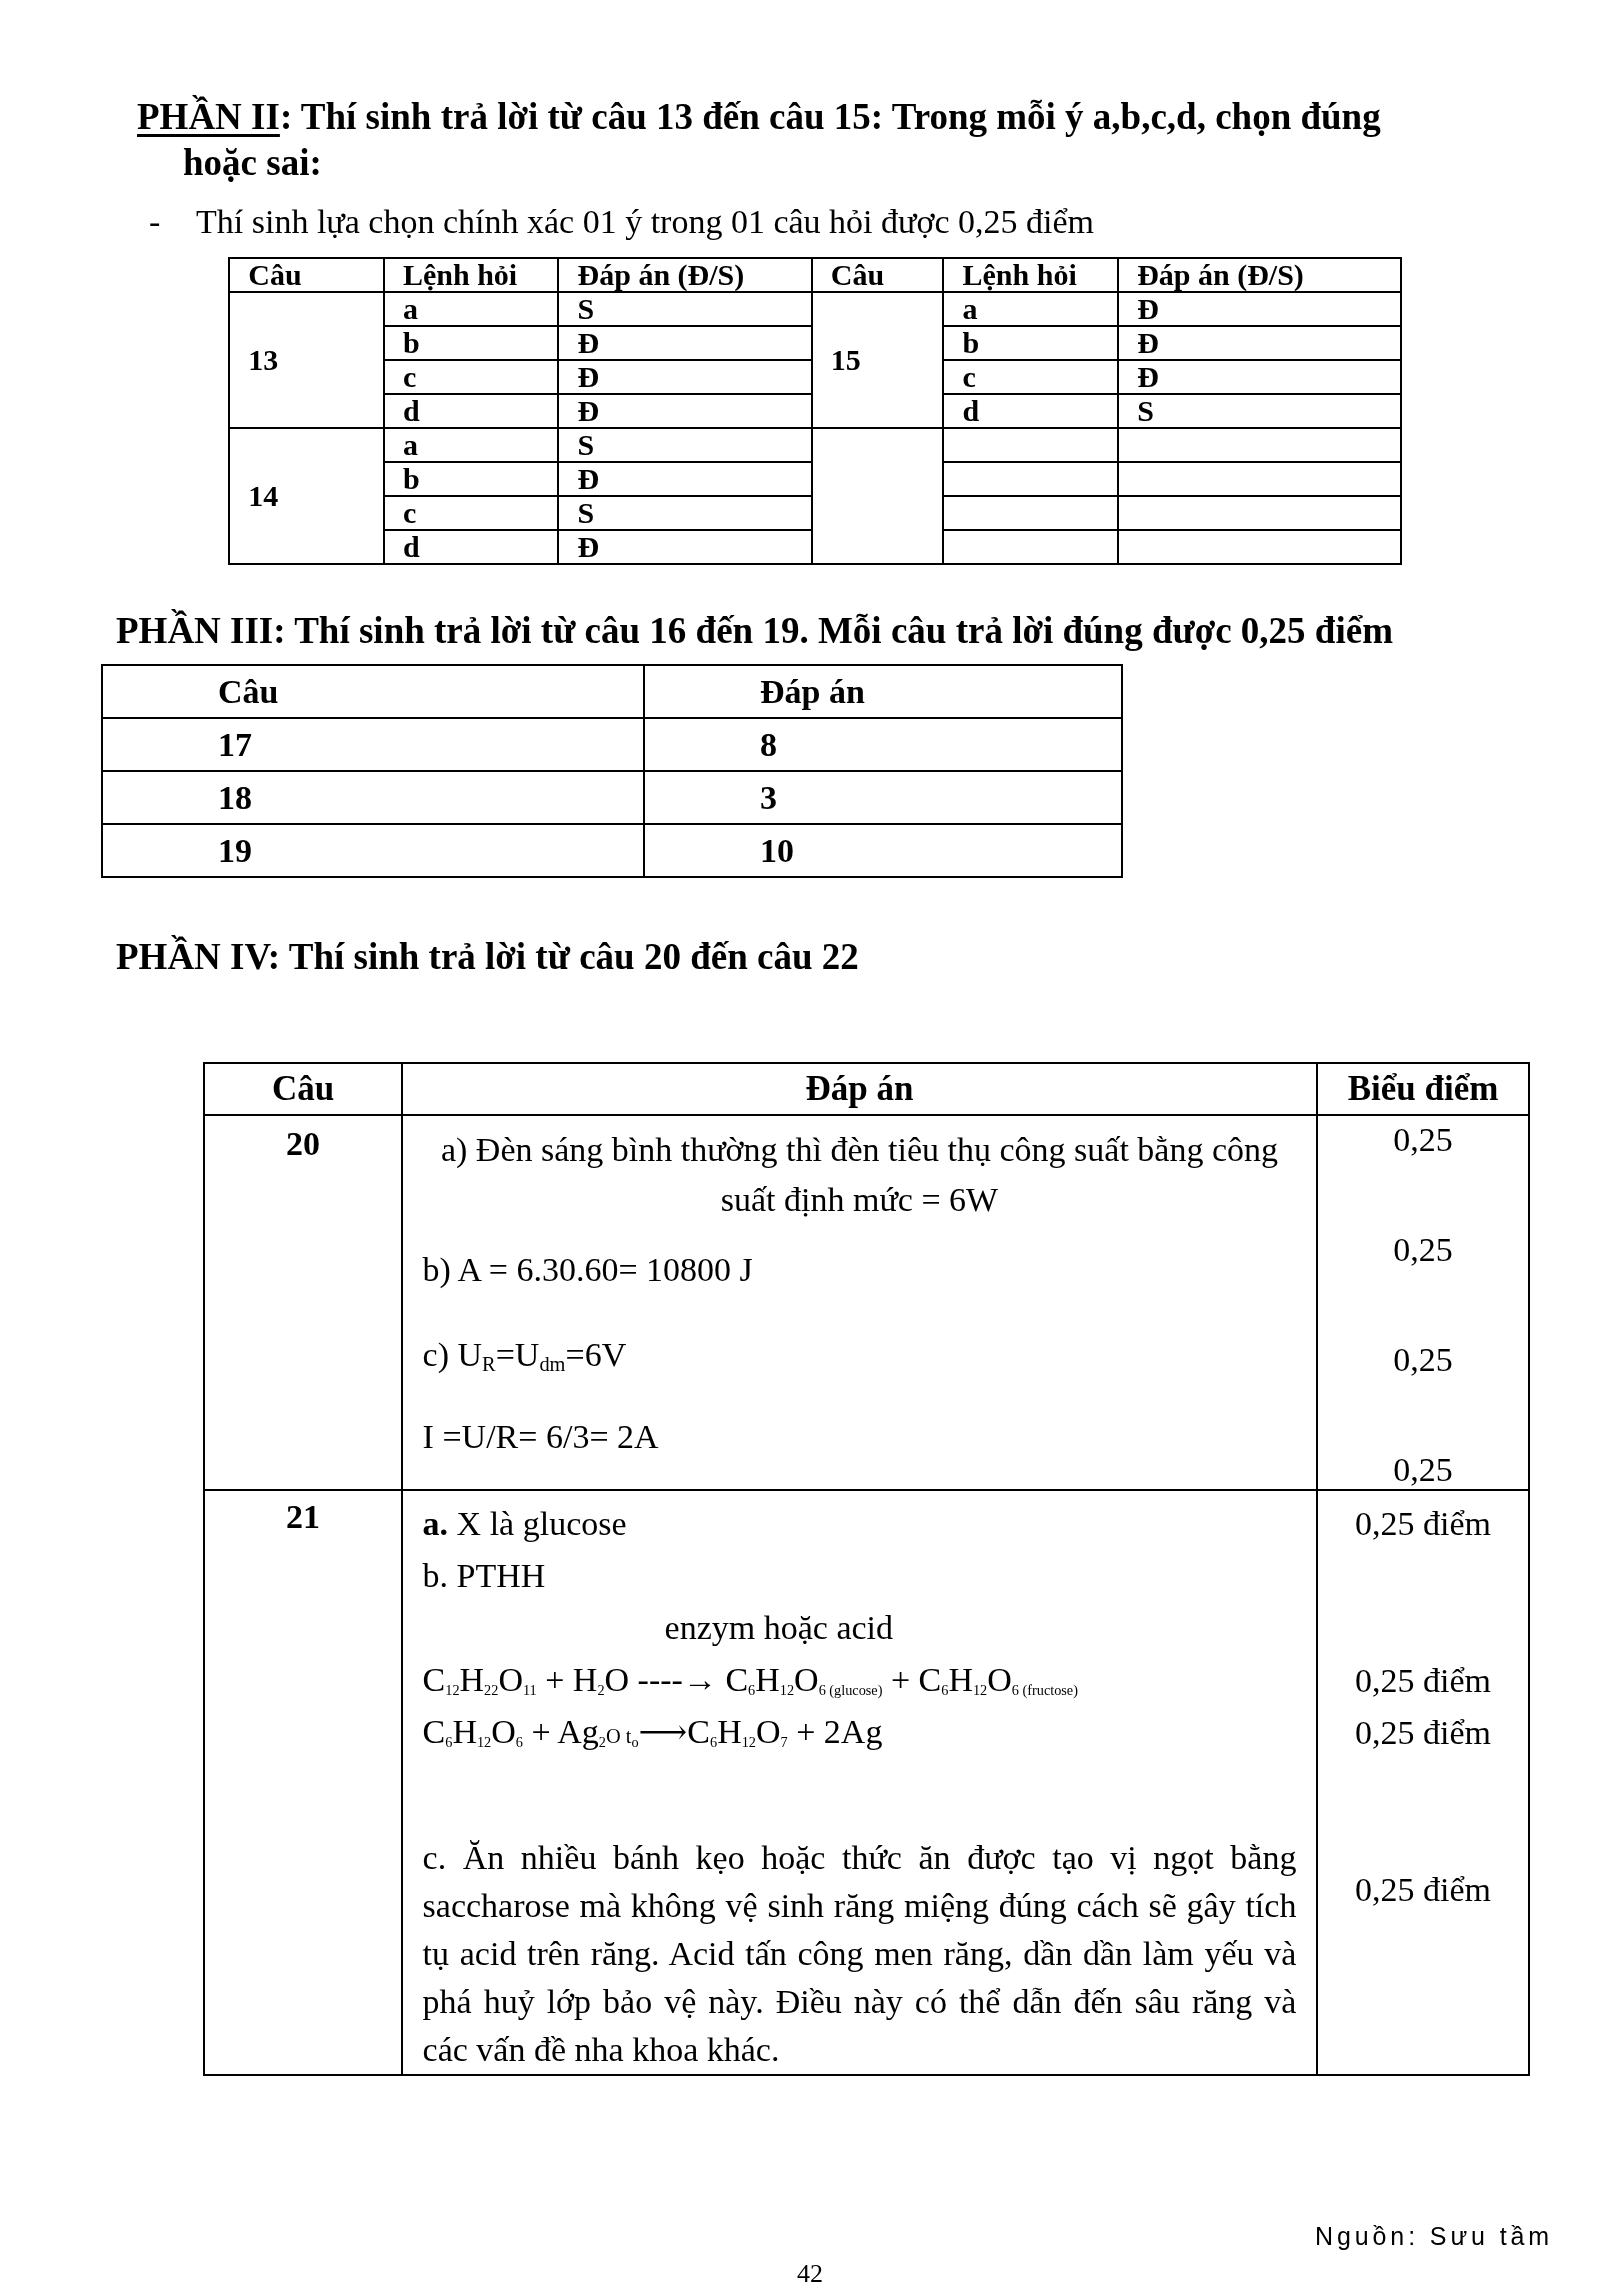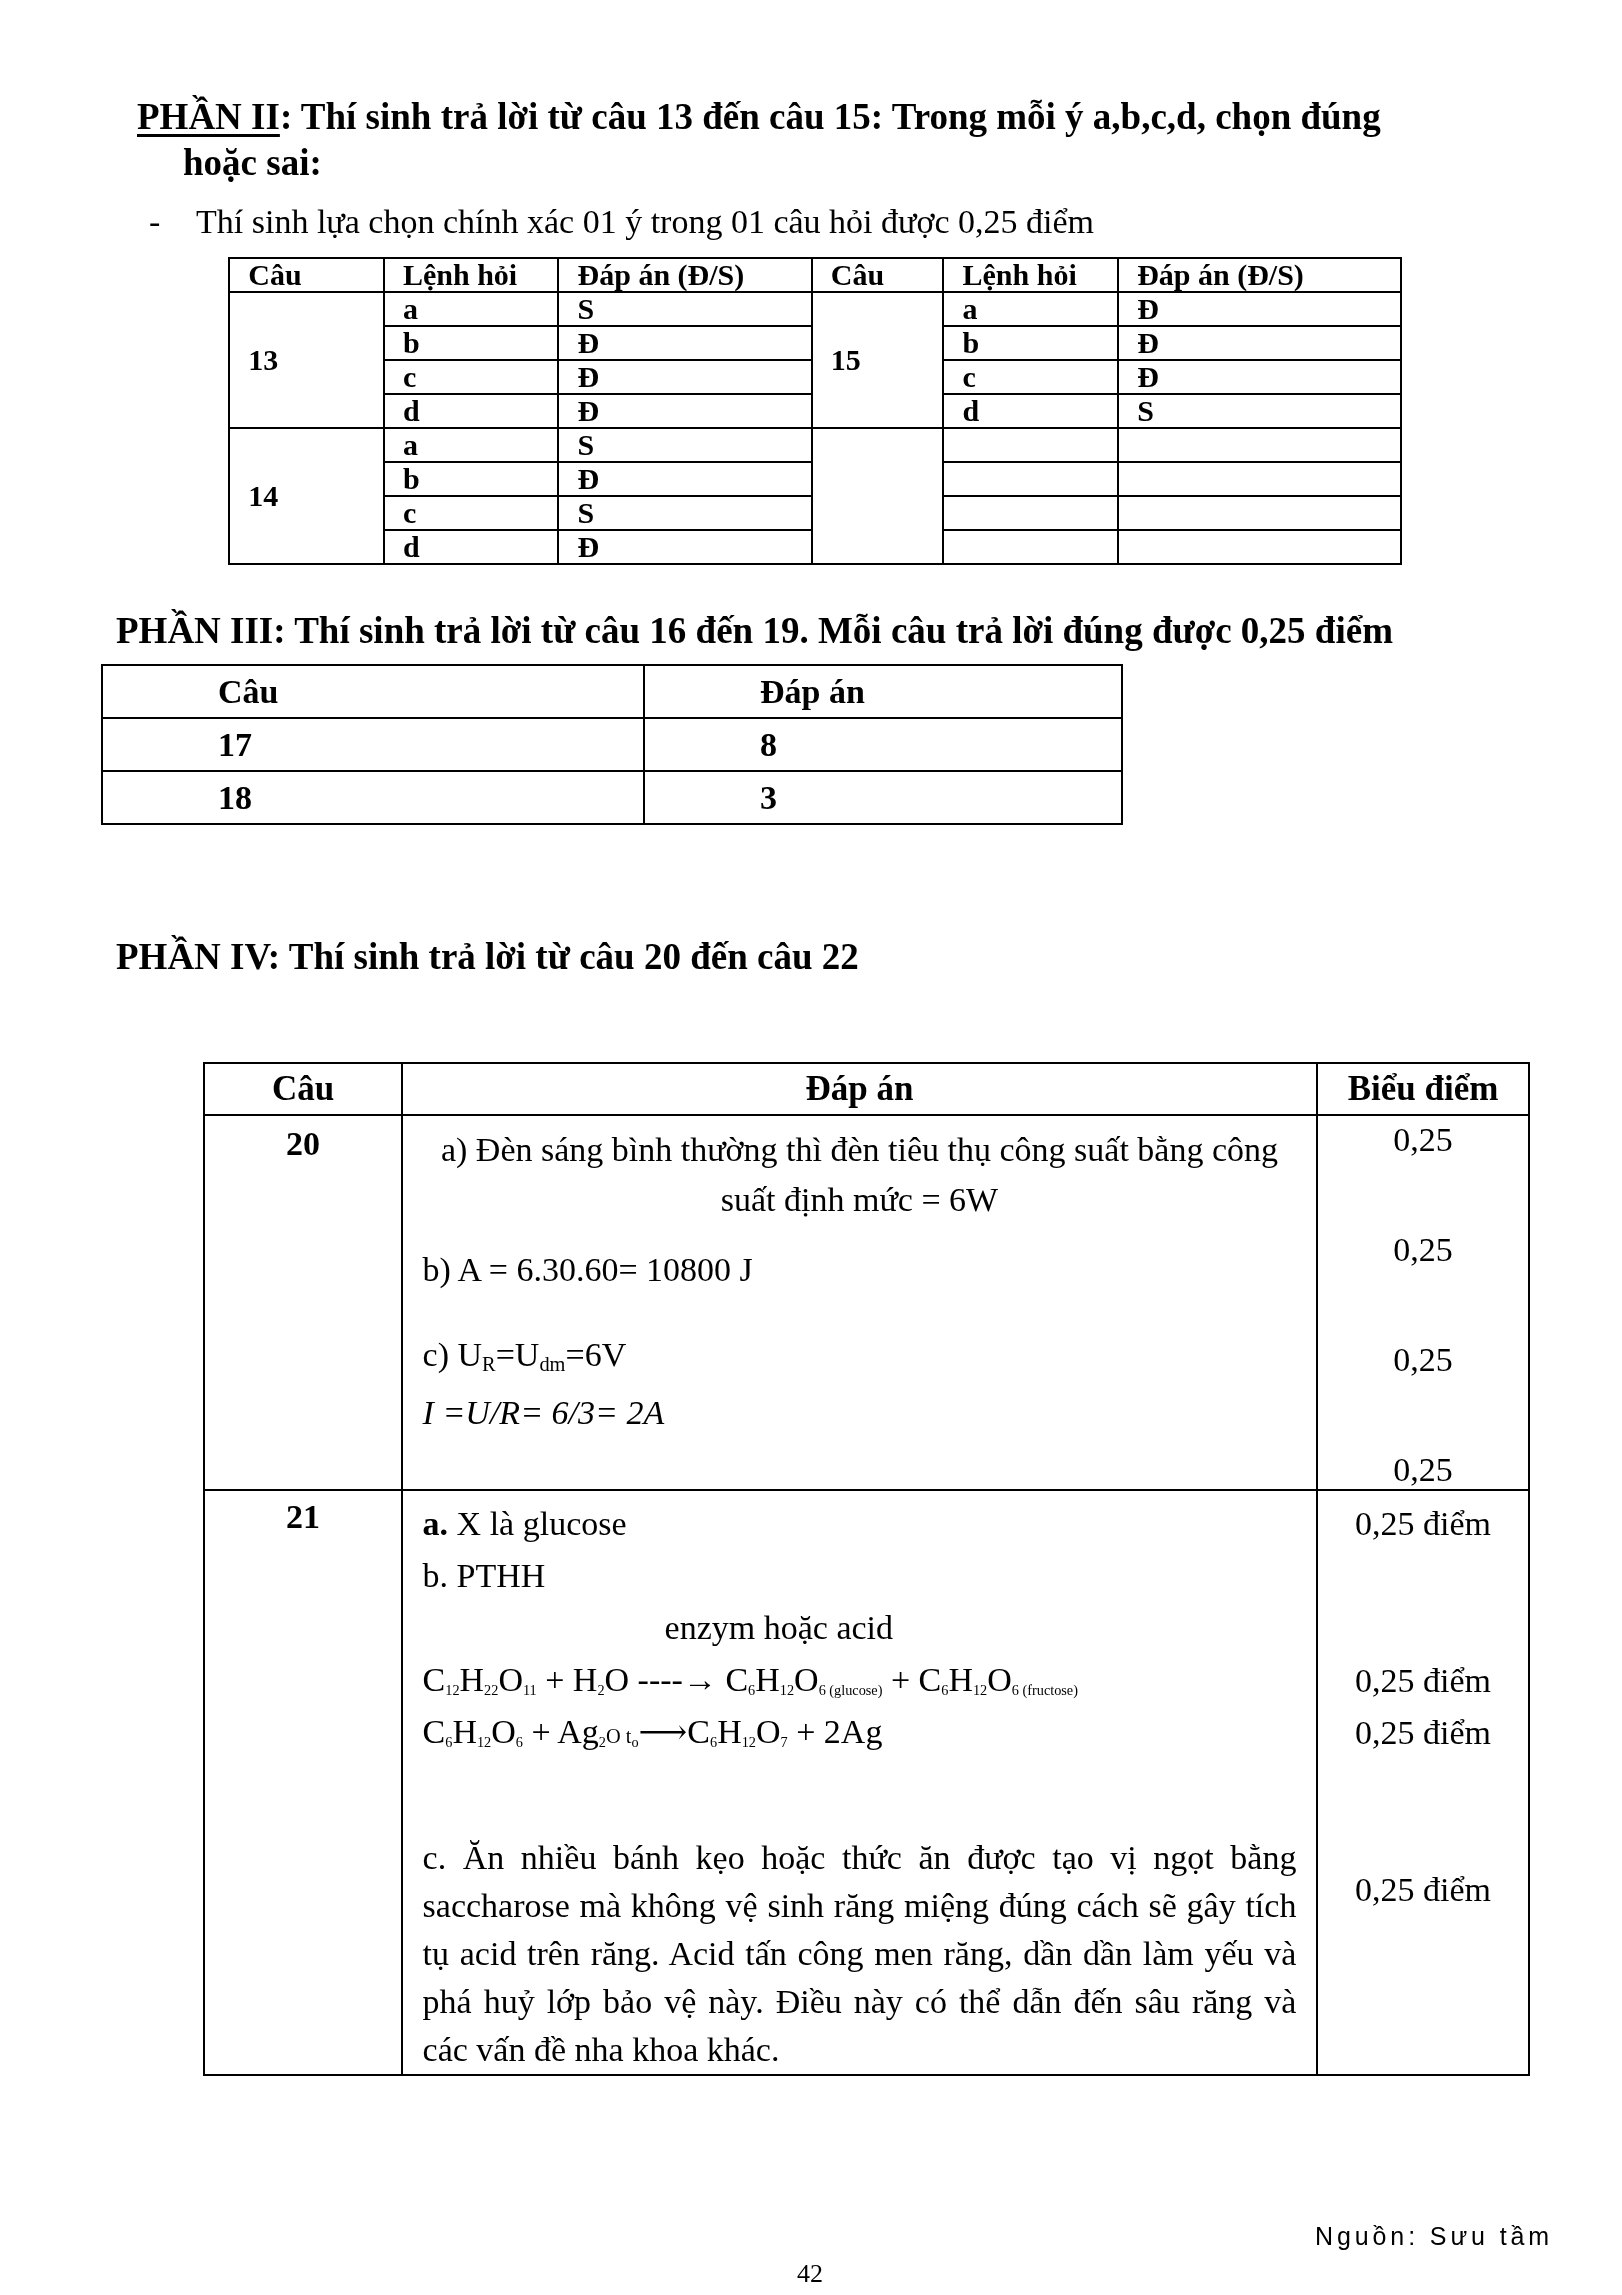--- a/index.html
+++ b/index.html
@@ -131,39 +131,43 @@
     <td class="c2">Đáp án</td>
   </tr>
   <tr>
     <td class="c1">17</td>
     <td class="c2">8</td>
   </tr>
   <tr>
     <td class="c1">18</td>
     <td class="c2">3</td>
   </tr>
+  <tr>
+    <td class="c1">19</td>
+    <td class="c2">10</td>
+  </tr>
 </tbody>
   </table>
 
 <div class="abs h-bold" style="left:116px; top:938px;">PHẦN IV: Thí sinh trả lời từ câu 20 đến câu 22</div>
 
 <table id="t3">
   <tbody>
       <tr>
     <th class="col1">Câu</th>
     <th style="width:913px;">Đáp án</th>
     <th>Biểu điểm</th>
   </tr>
   <tr style="height:316px;">
     <td class="col1" style="padding-top:9.2px;">20</td>
     <td class="col2" style="padding-top:9.2px;">
       <div class="line" style="line-height:50px;">a) Đèn sáng bình thường thì đèn tiêu thụ công suất bằng công suất định mức = 6W</div>
       <div style="margin-top:26px;">b) A = 6.30.60= 10800 J</div>
       <div style="margin-top:47px;"><span>c) U</span><sub>R</sub><span>=U</span><sub>dm</sub><span>=6V</span></div>
-      <div style="margin-top:20px;font-style:italic;">I =U/R= 6/3= 2A</div>
+      <div style="margin-top:44px;">I =U/R= 6/3= 2A</div>
     </td>
     <td class="col3" style="padding-top:5.2px;">
       <div>0,25</div>
       <div style="margin-top:72px;">0,25</div>
       <div style="margin-top:72px;">0,25</div>
       <div style="margin-top:72px;">0,25</div>
     </td>
   </tr>
   <tr style="height:457px;">
     <td class="col1" style="padding-top:6.5px;">21</td>

